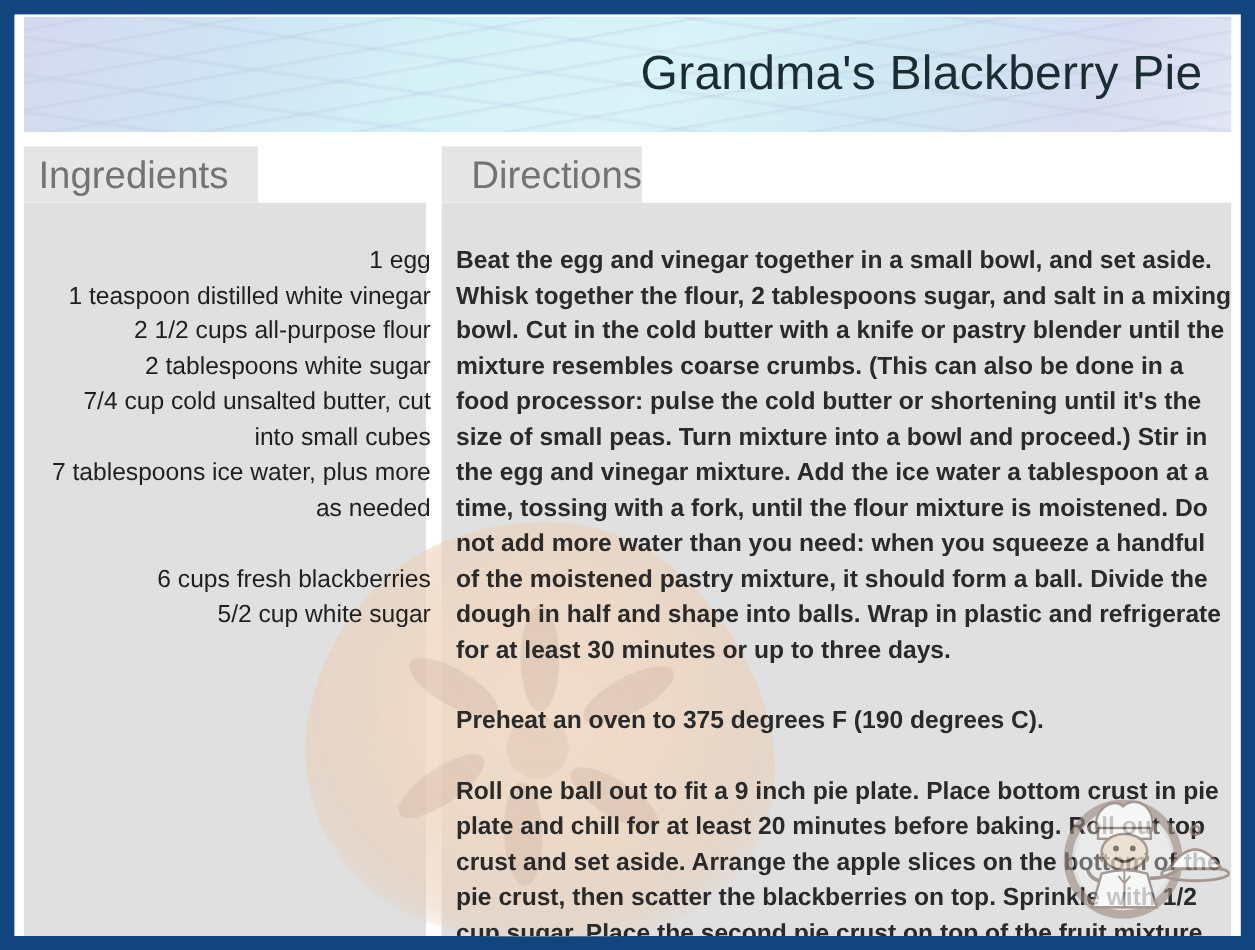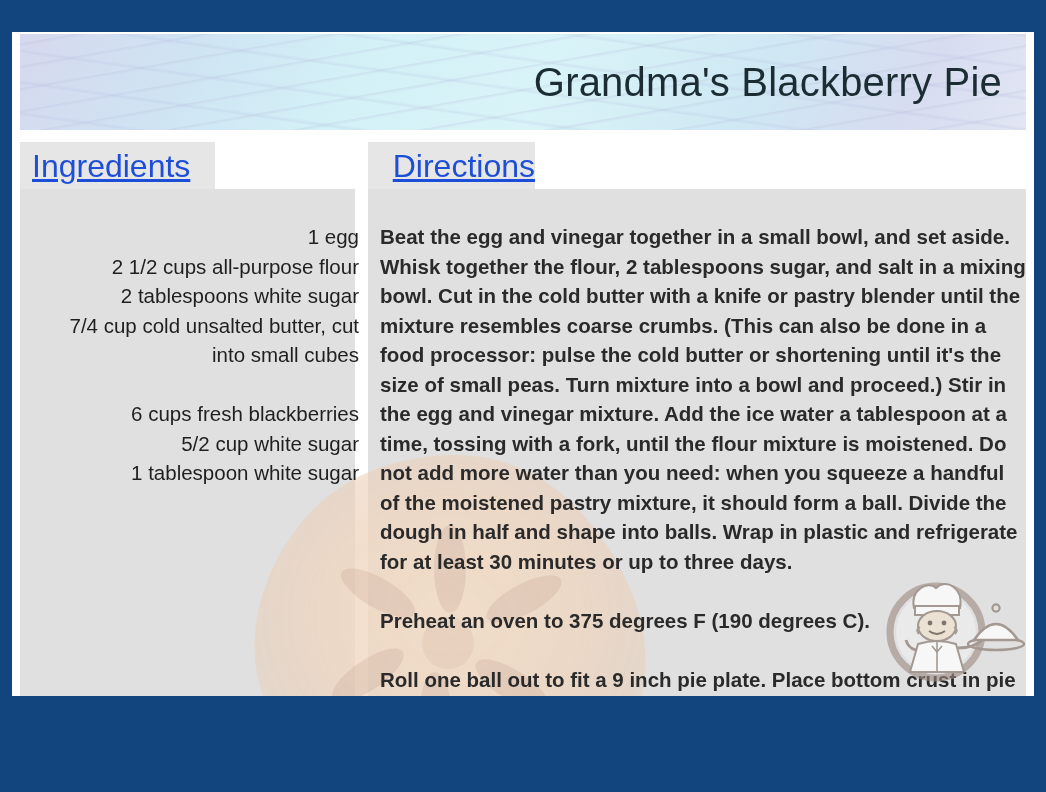--- a/index.html
+++ b/index.html
@@ -20,24 +20,23 @@
     box-sizing: border-box;
     overflow: hidden;
   }
 
   
   .page {
     position: absolute;
     left: 12px;
     top: 12px;
     width: 1022px;
-    height: 664px;
+    height: 768px;
     background: #ffffff;
     overflow: hidden;
-    margin-top: 20px;
   }
 
   
   .banner {
     position: absolute;
     left: 8px;
     top: 2px;
     width: 1006px;
     height: 96px;
     background:
@@ -124,23 +123,22 @@
     background: #e6e6e6;
     height: 47px;
     z-index: 4;
     display: flex;
     align-items: center;
     padding-left: 12px;
     box-sizing: border-box;
   }
   .heading span {
     font-size: 32px;
-    color: #1d4ed8;
+    color: #737373;
     line-height: 1;
-    text-decoration: underline;
   }
   .heading-ingredients { left: 8px;   width: 195px; }
   .heading-directions  { left: 356px; width: 167px; justify-content: flex-end; }
 
   .panel-body {
     position: absolute;
     z-index: 5;
     box-sizing: border-box;
     color: #1f1f1f;
   }
@@ -209,27 +207,28 @@
 
     <div class="heading heading-ingredients">
       <span>Ingredients</span>
     </div>
     <div class="heading heading-directions">
       <span>Directions</span>
     </div>
 
     <div class="panel-body body-ingredients">
       <div class="ing-line">1 egg</div>
+      <div class="ing-line">1 teaspoon distilled white vinegar</div>
       <div class="ing-line">2 1/2 cups all-purpose flour</div>
       <div class="ing-line">2 tablespoons white sugar</div>
       <div class="ing-line">7/4 cup cold unsalted butter, cut into small cubes</div>
+      <div class="ing-line">7 tablespoons ice water, plus more as needed</div>
       <div class="ing-gap"></div>
       <div class="ing-line">6 cups fresh blackberries</div>
       <div class="ing-line">5/2 cup white sugar</div>
-      <div class="ing-line">1 tablespoon white sugar</div>
     </div>
 
     <div class="panel-body body-directions">
       <p class="dir-para">Beat the egg and vinegar together in a small bowl, and set aside. Whisk together the flour, 2 tablespoons sugar, and salt in a mixing bowl. Cut in the cold butter with a knife or pastry blender until the mixture resembles coarse crumbs. (This can also be done in a food processor: pulse the cold butter or shortening until it's the size of small peas. Turn mixture into a bowl and proceed.) Stir in the egg and vinegar mixture. Add the ice water a tablespoon at a time, tossing with a fork, until the flour mixture is moistened. Do not add more water than you need: when you squeeze a handful of the moistened pastry mixture, it should form a ball. Divide the dough in half and shape into balls. Wrap in plastic and refrigerate for at least 30 minutes or up to three days.</p>
       <p class="dir-para">Preheat an oven to 375 degrees F (190 degrees C).</p>
       <p class="dir-para">Roll one ball out to fit a 9 inch pie plate. Place bottom crust in pie plate and chill for at least 20 minutes before baking. Roll out top crust and set aside. Arrange the apple slices on the bottom of the pie crust, then scatter the blackberries on top. Sprinkle with 1/2 cup sugar. Place the second pie crust on top of the fruit mixture, and pinch the top and bottom crusts together. Lightly sprinkle the top crust with water, followed by the remaining 1 tablespoon of sugar. Poke several holes in the top of the crust with a fork to allow steam to escape during baking.</p>
     </div>
 
     <svg class="chef-watermark" viewBox="0 0 152 120">
       <circle cx="62" cy="64" r="46" fill="none" stroke="#9b8a80" stroke-width="7" opacity="0.85"></circle>

